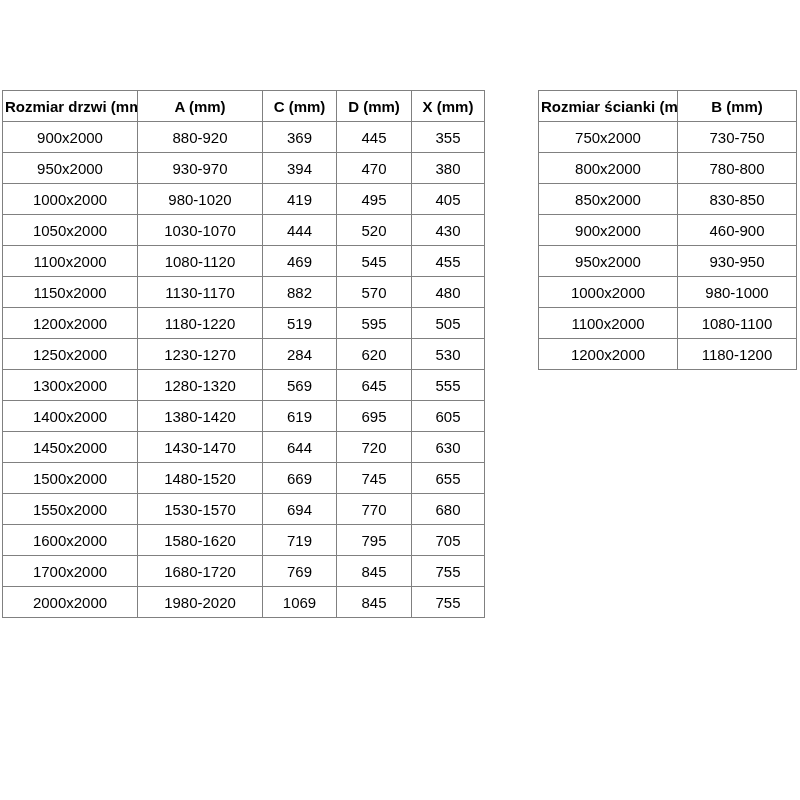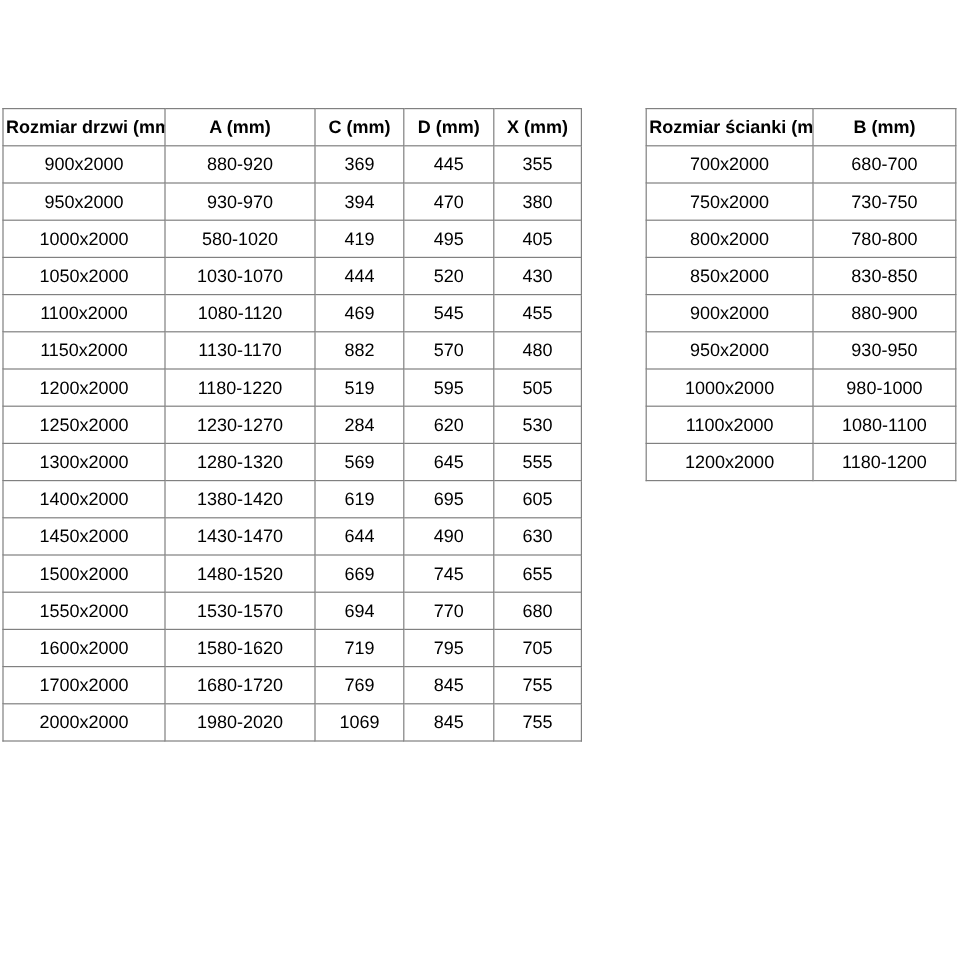--- a/index.html
+++ b/index.html
@@ -81,21 +81,21 @@
         </tr>
         <tr>
           <td>950x2000</td>
           <td>930-970</td>
           <td>394</td>
           <td>470</td>
           <td>380</td>
         </tr>
         <tr>
           <td>1000x2000</td>
-          <td>580-1020</td>
+          <td>980-1020</td>
           <td>419</td>
           <td>495</td>
           <td>405</td>
         </tr>
         <tr>
           <td>1050x2000</td>
           <td>1030-1070</td>
           <td>444</td>
           <td>520</td>
           <td>430</td>
@@ -139,21 +139,21 @@
           <td>1400x2000</td>
           <td>1380-1420</td>
           <td>619</td>
           <td>695</td>
           <td>605</td>
         </tr>
         <tr>
           <td>1450x2000</td>
           <td>1430-1470</td>
           <td>644</td>
-          <td>490</td>
+          <td>720</td>
           <td>630</td>
         </tr>
         <tr>
           <td>1500x2000</td>
           <td>1480-1520</td>
           <td>669</td>
           <td>745</td>
           <td>655</td>
         </tr>
         <tr>
@@ -193,38 +193,34 @@
       <col style="width:119px">
     </colgroup>
     <thead>
       <tr>
           <th>Rozmiar ścianki (mm)</th>
           <th>B (mm)</th>
         </tr>
     </thead>
     <tbody>
         <tr>
-          <td>700x2000</td>
-          <td>680-700</td>
-        </tr>
-        <tr>
           <td>750x2000</td>
           <td>730-750</td>
         </tr>
         <tr>
           <td>800x2000</td>
           <td>780-800</td>
         </tr>
         <tr>
           <td>850x2000</td>
           <td>830-850</td>
         </tr>
         <tr>
           <td>900x2000</td>
-          <td>880-900</td>
+          <td>460-900</td>
         </tr>
         <tr>
           <td>950x2000</td>
           <td>930-950</td>
         </tr>
         <tr>
           <td>1000x2000</td>
           <td>980-1000</td>
         </tr>
         <tr>

